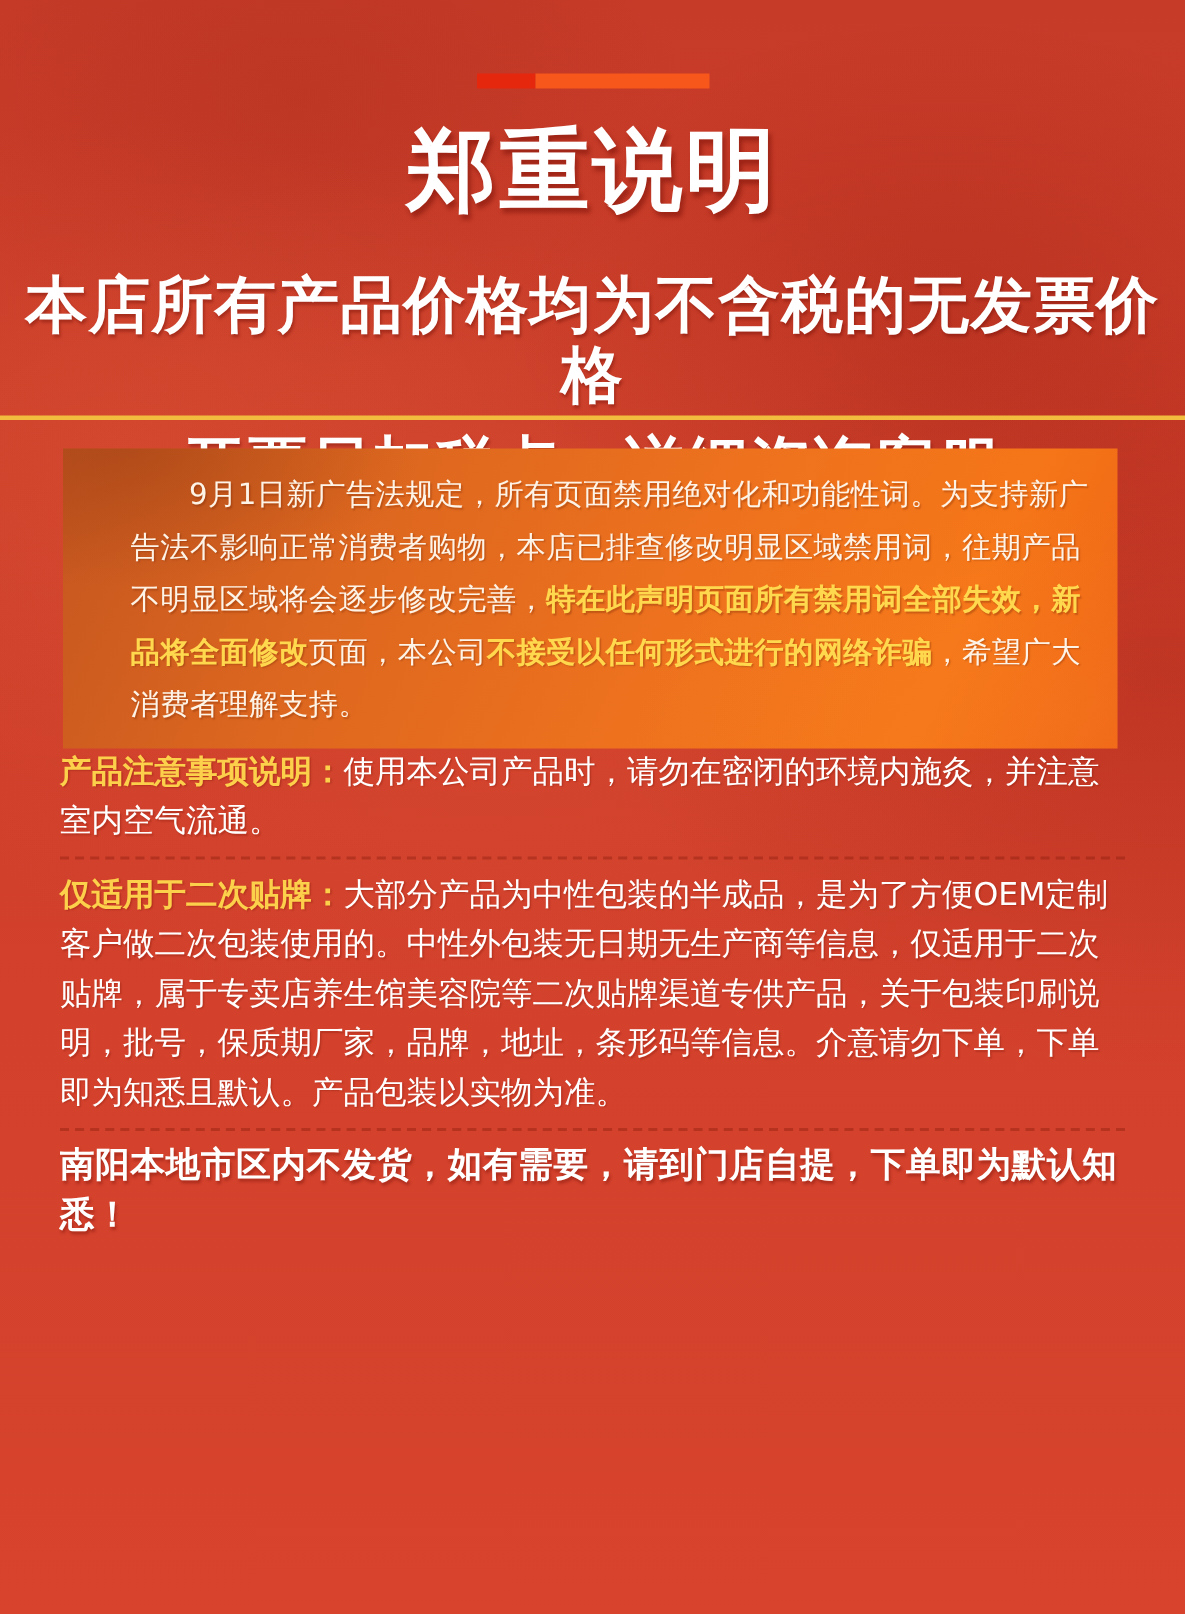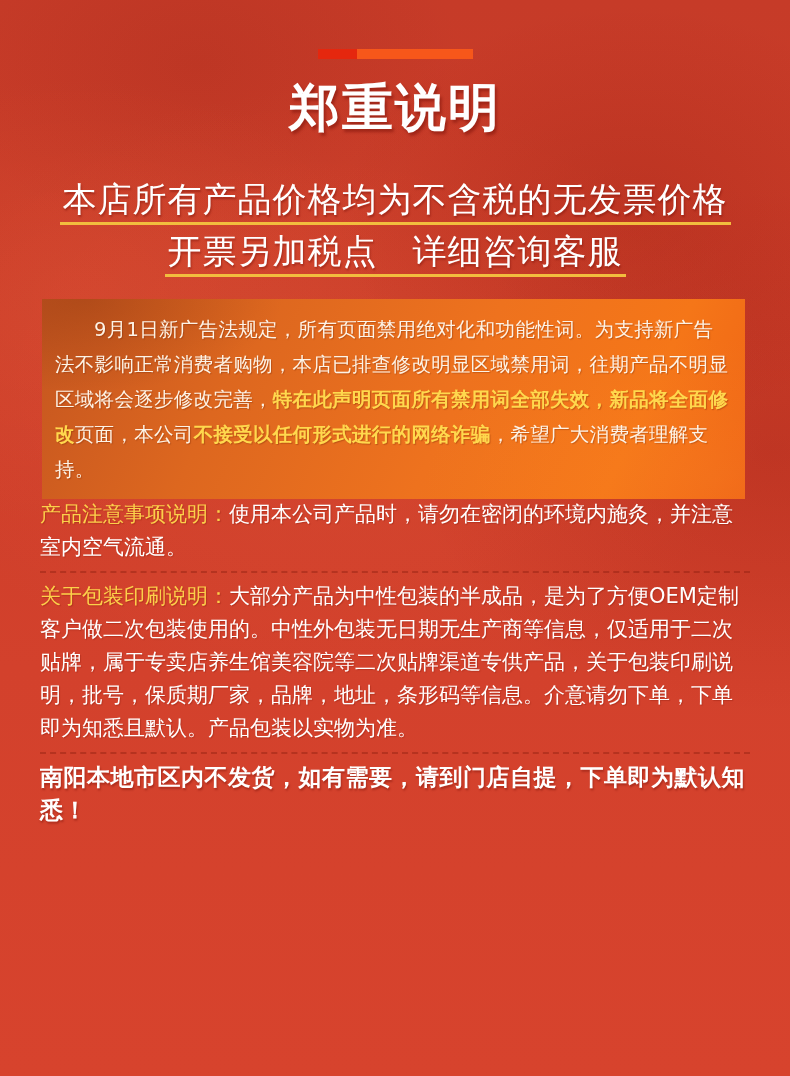--- a/index.html
+++ b/index.html
@@ -28,35 +28,35 @@
     display: flex;
   }
   .accent-bar .seg-left  { width: 39px;  height: 10px; background: #e5270e; }
   .accent-bar .seg-right { width: 116px; height: 10px; background: #f7571a; }
 
   .title {
     position: absolute;
     top: 74px; left: 0; right: 0;
     text-align: center;
     color: #ffffff;
-    font-size: 51px;
+    font-size: 60px;
     font-weight: bold;
     letter-spacing: 2px;
     text-shadow: 2px 3px 3px rgba(110,12,4,0.45);
   }
   .subtitle {
     position: absolute;
     top: 180px; left: 0; right: 0;
     text-align: center;
   }
   .sub-line {
     display: inline-block;
     color: #ffffff;
-    font-size: 34px;
-    font-weight: normal;
+    font-size: 41px;
+    font-weight: bold;
     letter-spacing: 1px;
     line-height: 1.15;
     padding: 0 3px 3px 3px;
     border-bottom: 3px solid #f2bd3e;
     text-shadow: 1px 2px 2px rgba(110,12,4,0.4);
   }
   .sub-line2 { margin-top: 7px; }
 
   .notice-box {
     position: absolute;
@@ -69,20 +69,21 @@
       linear-gradient(115deg, #c55620 0%, #dd671f 28%, #ee721e 58%, #f57618 82%, #ef6315 100%);
     padding: 13px 12px 12px 13px;
   }
   .notice-text {
     color: #fdf3e6;
     font-size: 19.5px;
     line-height: 35px;
     letter-spacing: 0.3px;
     text-indent: 2em;
     text-shadow: 1px 1px 1px rgba(120,40,5,0.35);
+    margin-left: 32px;
   }
   .notice-text .hl {
     color: #ffd84d;
     font-weight: bold;
   }
 
   .content {
     position: absolute;
     top: 498px; left: 40px;
     width: 710px;
@@ -91,21 +92,21 @@
     line-height: 33px;
   }
   .para {
     padding-bottom: 7px;
     margin-bottom: 7px;
     border-bottom: 2px dashed rgba(125,22,10,0.35);
     text-shadow: 1px 1px 1px rgba(120,20,8,0.3);
   }
   .para .head {
     color: #fcd04a;
-    font-weight: normal;
+    font-weight: bold;
     margin-top: 48px;
   }
   .footer-note {
     margin-top: 4px;
     color: #ffffff;
     font-size: 23px;
     font-weight: bold;
     letter-spacing: 0.5px;
     text-shadow: 1px 2px 2px rgba(110,12,4,0.4);
   }
@@ -133,20 +134,20 @@
 
   <div class="notice-box">
     <p class="notice-text"><span>9月1日新广告法规定，所有页面禁用绝对化和功能性词。为支持新广告法不影响正常消费者购物，本店已排查修改明显区域禁用词，往期产品不明显区域将会逐步修改完善，</span><span class="hl">特在此声明页面所有禁用词全部失效，新品将全面修改</span><span>页面，本公司</span><span class="hl">不接受以任何形式进行的网络诈骗</span><span>，希望广大消费者理解支持。</span></p>
   </div>
 
   <div class="content">
 
     <p class="para"><span class="head">产品注意事项说明：</span><span>使用本公司产品时，请勿在密闭的环境内施灸，并注意室内空气流通。</span></p>
 
 
-    <p class="para"><span class="head">关于包装印刷说明：</span><span>大部分产品为中性包装的半成品，是为了方便OEM定制客户做二次包装使用的。中性外包装无日期无生产商等信息，仅适用于二次贴牌，属于专卖店养生馆美容院等二次贴牌渠道专供产品，关于包装印刷说明，批号，保质期厂家，品牌，地址，条形码等信息。介意请勿下单，下单即为知悉且默认。产品包装以实物为准。</span></p>
+    <p class="para"><span class="head">仅适用于二次贴牌：</span><span>大部分产品为中性包装的半成品，是为了方便OEM定制客户做二次包装使用的。中性外包装无日期无生产商等信息，仅适用于二次贴牌，属于专卖店养生馆美容院等二次贴牌渠道专供产品，关于包装印刷说明，批号，保质期厂家，品牌，地址，条形码等信息。介意请勿下单，下单即为知悉且默认。产品包装以实物为准。</span></p>
 
 
     <p class="footer-note">南阳本地市区内不发货，如有需要，请到门店自提，下单即为默认知悉！</p>
 
   </div>
 
 </div>
 
 </body></html>

